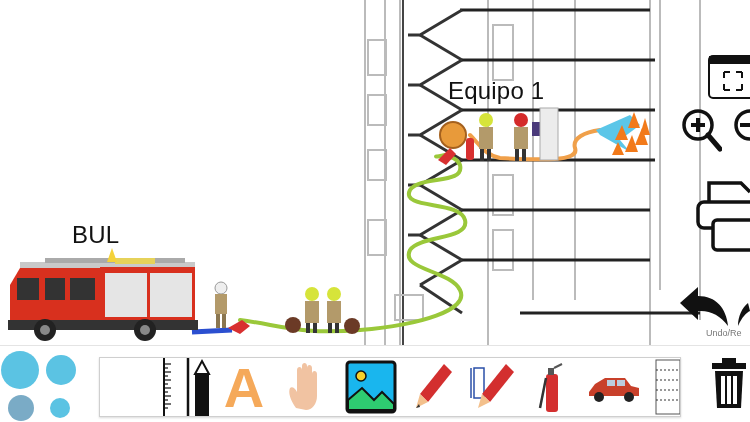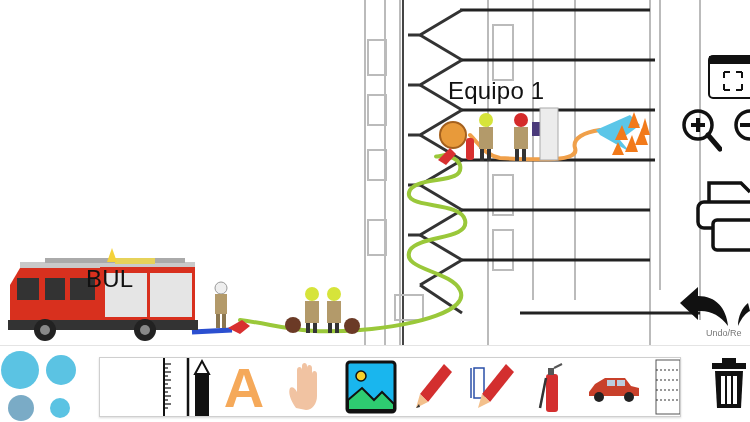--- a/index.html
+++ b/index.html
@@ -135,21 +135,21 @@
     <g fill="#f27a1a">
       <polygon points="615,140 622,125 628,140"></polygon>
       <polygon points="625,152 632,135 638,152"></polygon>
       <polygon points="635,145 642,128 648,145"></polygon>
       <polygon points="628,128 634,112 640,128"></polygon>
       <polygon points="640,135 645,118 650,135"></polygon>
       <polygon points="612,155 618,142 624,155"></polygon>
     </g>
   </svg>
 
-  <div class="label" style="left:86px; top:221px;margin-top:44px;">BUL</div>
+  <div class="label" style="left:72px; top:221px;">BUL</div>
   <div class="label" style="left:448px; top:77px;">Equipo 1</div>
 
   <svg class="side-tool" style="left:708px; top:54px;" width="42" height="46">
     <rect x="1" y="2" width="46" height="42" rx="4" fill="#fff" stroke="#111" stroke-width="2"></rect>
     <rect x="1" y="2" width="46" height="8" fill="#111"></rect>
     <path d="M16,18 L22,18 M16,18 L16,24 M34,18 L28,18 M34,18 L34,24 M16,36 L22,36 M16,36 L16,30 M34,36 L28,36 M34,36 L34,30" stroke="#111" stroke-width="2"></path>
   </svg>
   <svg class="side-tool" style="left:680px; top:107px;" width="42" height="46">
     <circle cx="18" cy="18" r="14" fill="none" stroke="#111" stroke-width="3.5"></circle>
     <line x1="28" y1="28" x2="40" y2="42" stroke="#111" stroke-width="5" stroke-linecap="round"></line>

